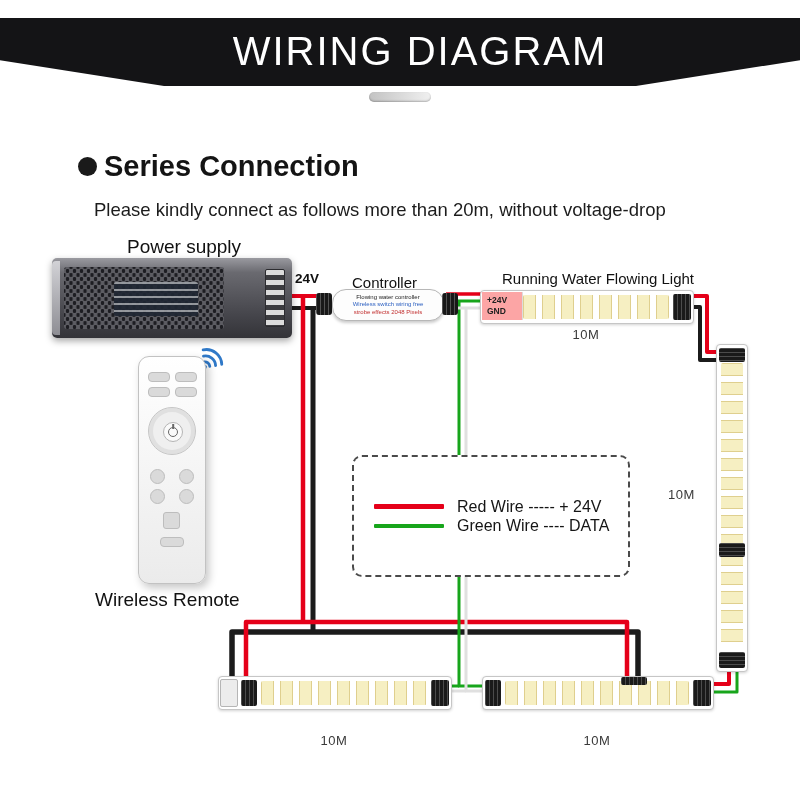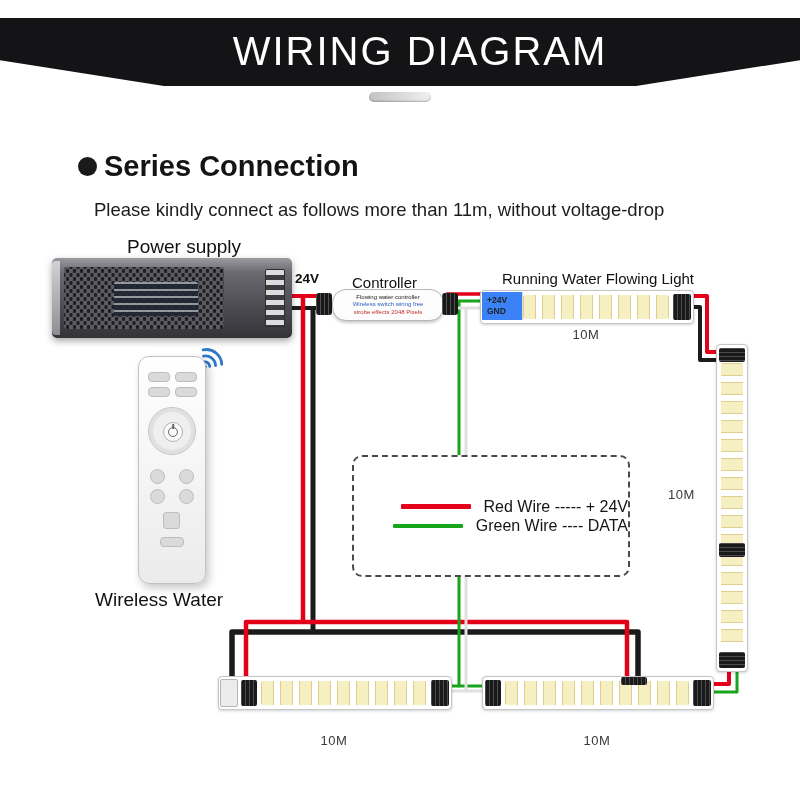--- a/index.html
+++ b/index.html
@@ -83,28 +83,28 @@
         background-size:100% 4px;}
   .clip{position:absolute;background:#ececec;border:1px solid #b5b5b5;border-radius:2px;}
   .strip-top{left:480px;top:290px;width:212px;height:32px;}
   .strip-top .leds{top:4px;bottom:4px;left:42px;right:24px;}
   .strip-right{left:716px;top:344px;width:30px;height:326px;}
   .strip-right .leds{left:4px;right:4px;top:18px;bottom:24px;}
   .strip-bl{left:218px;top:676px;width:232px;height:32px;}
   .strip-bl .leds{top:4px;bottom:4px;left:42px;right:24px;}
   .strip-br{left:482px;top:676px;width:230px;height:32px;}
   .strip-br .leds{top:4px;bottom:4px;left:22px;right:24px;}
-  .strip-tag{position:absolute;left:1px;top:1px;width:40px;height:28px;background:#3b82f6;
+  .strip-tag{position:absolute;left:1px;top:1px;width:40px;height:28px;background:#fca5a5;
          border-right:1px solid #ddd;display:flex;flex-direction:column;justify-content:center;}
   .tag-row{font-size:8.5px;line-height:11px;font-weight:600;color:#222;padding-left:5px;}
 
   
   .legend{position:absolute;left:352px;top:455px;width:278px;height:122px;background:#fff;
           border:2px dashed #4a4a4a;border-radius:10px;z-index:3;
-          display:flex;flex-direction:column;justify-content:center;gap:1px;padding-left:20px;box-sizing:border-box;align-items:flex-end;}
+          display:flex;flex-direction:column;justify-content:center;gap:1px;padding-left:20px;box-sizing:border-box;}
   .legend-row{display:flex;align-items:center;gap:13px;}
   .legend-line{width:70px;height:4px;border-radius:1px;flex:0 0 auto;}
   .legend-line.thick{height:5px;}
   .legend-text{font-size:16px;color:#151515;}
 
   
   .remote{position:absolute;left:138px;top:356px;width:66px;height:226px;z-index:2;
           background:linear-gradient(180deg,#ffffff,#ebebeb);border:1px solid #c2c2c2;
           border-radius:11px;box-shadow:3px 4px 8px rgba(0,0,0,.22);}
   .rbtn{position:absolute;background:#dadada;border:1px solid #bdbdbd;}
@@ -127,21 +127,21 @@
 
   <div class="banner">
     <div class="banner-title">WIRING DIAGRAM</div>
   </div>
   <div class="pill"></div>
 
   <div class="section-head">
     <span class="bullet"></span>
     <span class="section-title">Series Connection</span>
   </div>
-  <div class="subtitle">Please kindly connect as follows more than 11m, without voltage-drop</div>
+  <div class="subtitle">Please kindly connect as follows more than 20m, without voltage-drop</div>
 
   <svg class="wires" width="800" height="800" viewBox="0 0 800 800">
 
     <polyline points="283,308 330,308" stroke-width="4" stroke="#1b1b1b"></polyline>
     <polyline points="313,308 313,632" stroke-width="5" stroke="#1b1b1b"></polyline>
     <polyline points="232,684 232,632 638,632 638,684" stroke-width="5.5" stroke="#1b1b1b"></polyline>
     <polyline points="688,307 700,307 700,360 718,360" stroke-width="4" stroke="#1b1b1b"></polyline>
 
     <polyline points="283,296 330,296" stroke-width="4" stroke="#e50019"></polyline>
     <polyline points="303,296 303,622" stroke-width="4.5" stroke="#e50019"></polyline>
@@ -244,15 +244,15 @@
         <div class="pwr-glyph"></div>
       </div>
     </div>
     <div class="rbtn rcirc" style="left:11px;top:112px;"></div>
     <div class="rbtn rcirc" style="left:40px;top:112px;"></div>
     <div class="rbtn rcirc" style="left:11px;top:132px;"></div>
     <div class="rbtn rcirc" style="left:40px;top:132px;"></div>
     <div class="rbtn rsq" style="left:24px;top:155px;"></div>
     <div class="rbtn rpill" style="left:21px;top:180px;width:22px;"></div>
   </div>
-  <div class="label remote-label">Wireless Water</div>
+  <div class="label remote-label">Wireless Remote</div>
 
 </div>
 
 </body></html>

